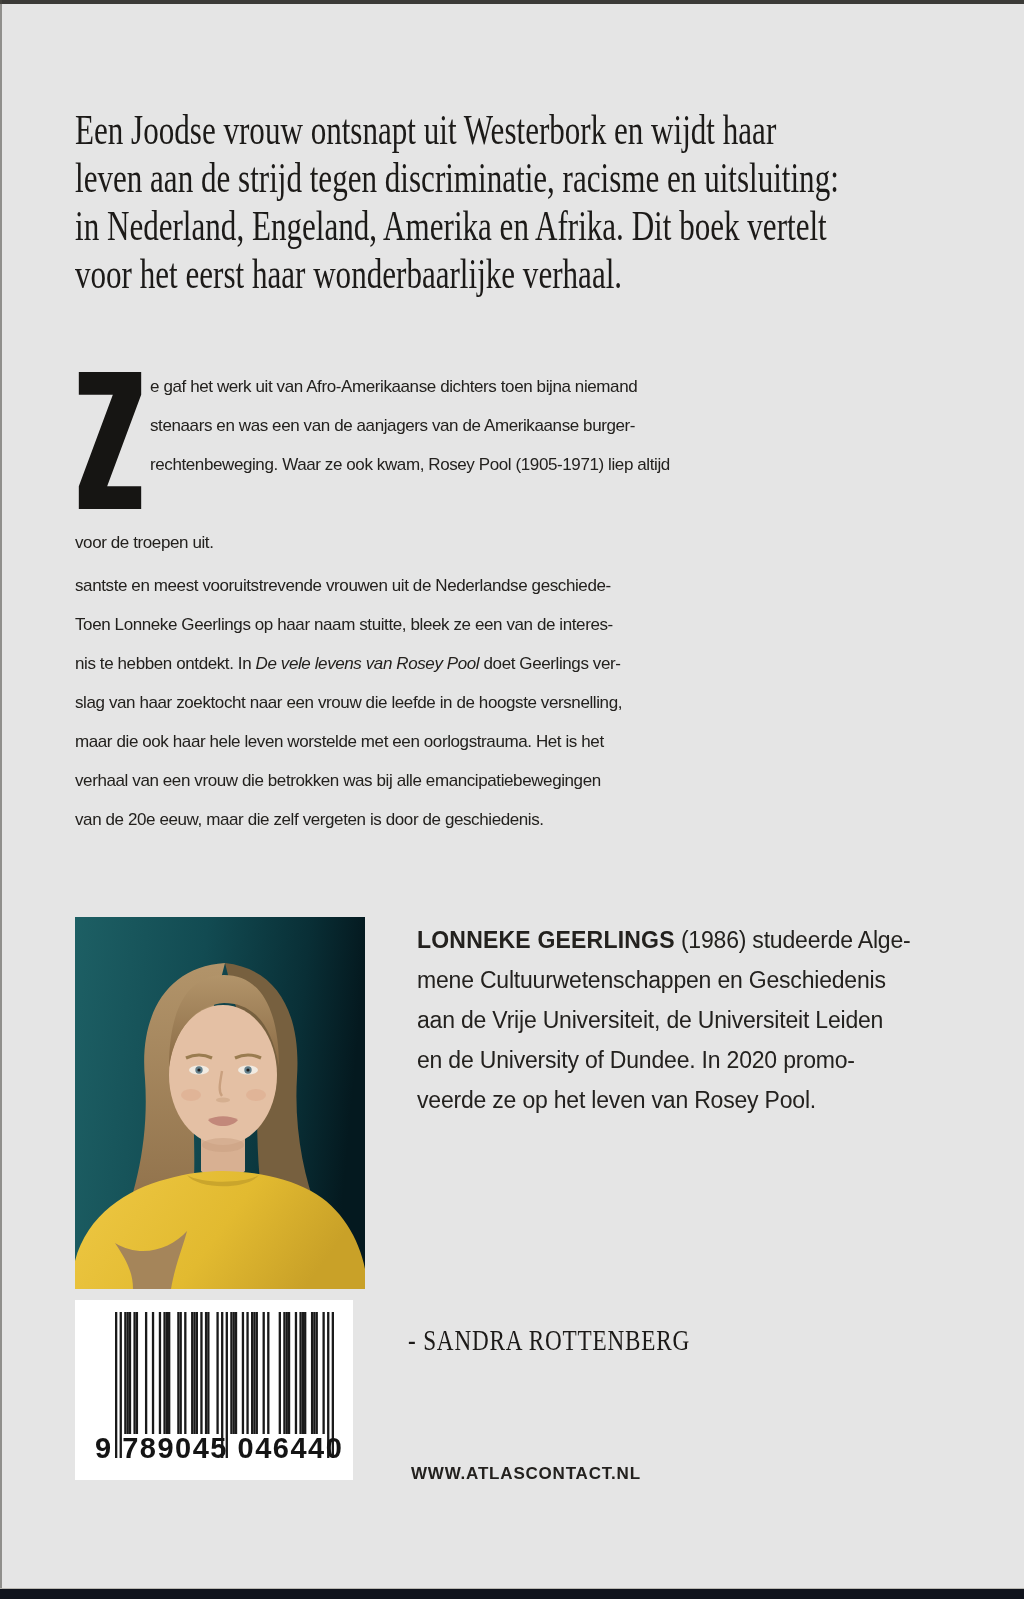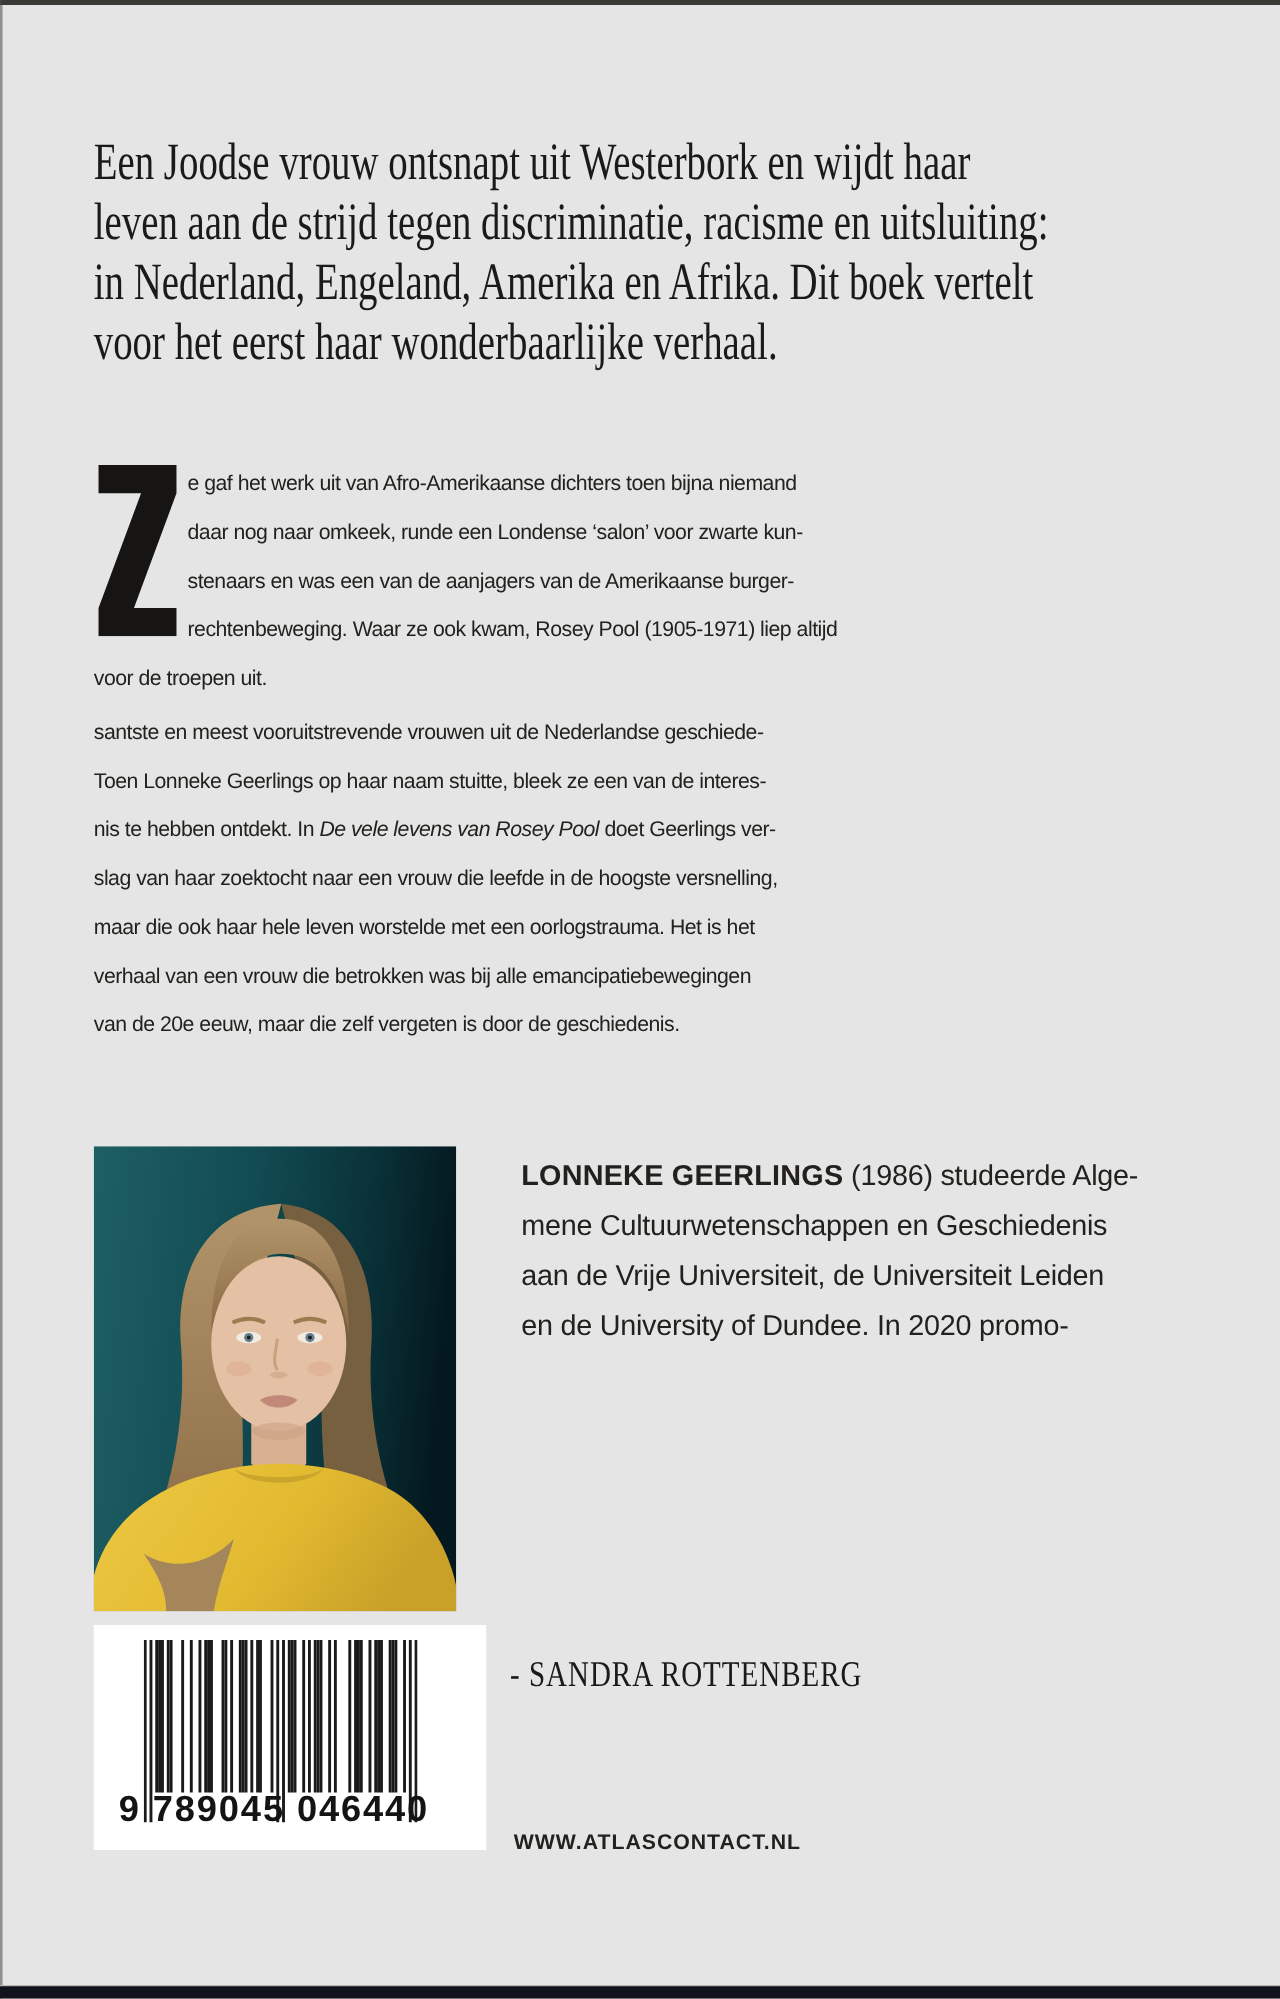--- a/index.html
+++ b/index.html
@@ -33,21 +33,21 @@
 
   .bio{position:absolute;left:417px;top:920px;}
   .bio .synopsis-line{font-size:23px;line-height:40px;letter-spacing:-.2px;}
   .bio b{font-weight:bold;letter-spacing:.2px;}
 
   .quote{position:absolute;left:408px;top:1154px;color:#1c1a18;}
   .quote .line{font-size:37px;line-height:43px;transform:scaleX(.8);}
   .attribution{position:absolute;left:408px;top:1324px;font-family:"Liberation Serif",serif;
     font-size:29px;letter-spacing:1px;white-space:nowrap;transform:scaleX(.8);transform-origin:left center;color:#1c1a18;}
 
-  .barcode-box{position:absolute;left:75px;top:1300px;width:314px;height:180px;background:#ffffff;}
+  .barcode-box{position:absolute;left:75px;top:1300px;width:278px;height:180px;background:#ffffff;}
   .barcode-svg{position:absolute;left:40px;top:12px;}
   .isbn-digits{position:absolute;left:20px;top:132px;font-size:29px;letter-spacing:1.5px;
     color:#141414;white-space:nowrap;font-weight:bold;}
 
   .website{position:absolute;left:411px;top:1464px;font-size:17px;font-weight:bold;
     letter-spacing:.8px;color:#23211e;white-space:nowrap;}
   .italic{font-style:italic;}
 </style>
 </head>
 <body>
@@ -62,21 +62,20 @@
     <div class="line">in Nederland, Engeland, Amerika en Afrika. Dit boek vertelt</div>
     <div class="line">voor het eerst haar wonderbaarlijke verhaal.</div>
   </div>
 
   <svg class="dropcap" viewBox="0 0 66 145" aria-hidden="true">
     <polygon fill="#161513" points="0,0 66,0 66,24 30,121 66,121 66,145 0,145 0,121 36,24 0,24"></polygon>
   </svg>
 
   <div class="para1-indent">
     <div class="synopsis-line">e gaf het werk uit van Afro-Amerikaanse dichters toen bijna niemand</div>
-    <div class="synopsis-line">daar nog naar omkeek, runde een Londense ‘salon’ voor zwarte kun-</div>
     <div class="synopsis-line">stenaars en was een van de aanjagers van de Amerikaanse burger-</div>
     <div class="synopsis-line">rechtenbeweging. Waar ze ook kwam, Rosey Pool (1905-1971) liep altijd</div>
   </div>
   <div class="para1-last synopsis-line">voor de troepen uit.</div>
 
   <div class="para2">
     <div class="synopsis-line">santste en meest vooruitstrevende vrouwen uit de Nederlandse geschiede-</div>
     <div class="synopsis-line">Toen Lonneke Geerlings op haar naam stuitte, bleek ze een van de interes-</div>
     <div class="synopsis-line"><span>nis te hebben ontdekt. In </span><span class="italic">De vele levens van Rosey Pool</span><span> doet Geerlings ver-</span></div>
     <div class="synopsis-line">slag van haar zoektocht naar een vrouw die leefde in de hoogste versnelling,</div>
@@ -139,20 +138,21 @@
 
       <path d="M40,326 C52,344 58,356 58,372 L96,372 C100,348 108,330 112,314 C96,332 66,342 40,326 Z" fill="#a5855a"></path>
     </svg>
   </div>
 
   <div class="bio">
     <div class="synopsis-line"><b>LONNEKE GEERLINGS</b><span> (1986) studeerde Alge-</span></div>
     <div class="synopsis-line">mene Cultuurwetenschappen en Geschiedenis</div>
     <div class="synopsis-line">aan de Vrije Universiteit, de Universiteit Leiden</div>
     <div class="synopsis-line">en de University of Dundee. In 2020 promo-</div>
+    <div class="synopsis-line">veerde ze op het leven van Rosey Pool.</div>
   </div>
 
   <div class="attribution">- SANDRA ROTTENBERG</div>
 
   <div class="barcode-box">
     <svg id="barcode-svg" class="barcode-svg" width="219" height="146" viewBox="0 0 219 146" fill="#1a1a1a" aria-hidden="true">
         <rect x="0.00" y="0" width="2.31" height="146"></rect>
         <rect x="4.61" y="0" width="2.31" height="146"></rect>
         <rect x="9.22" y="0" width="2.31" height="122"></rect>
         <rect x="11.53" y="0" width="2.31" height="122"></rect>

